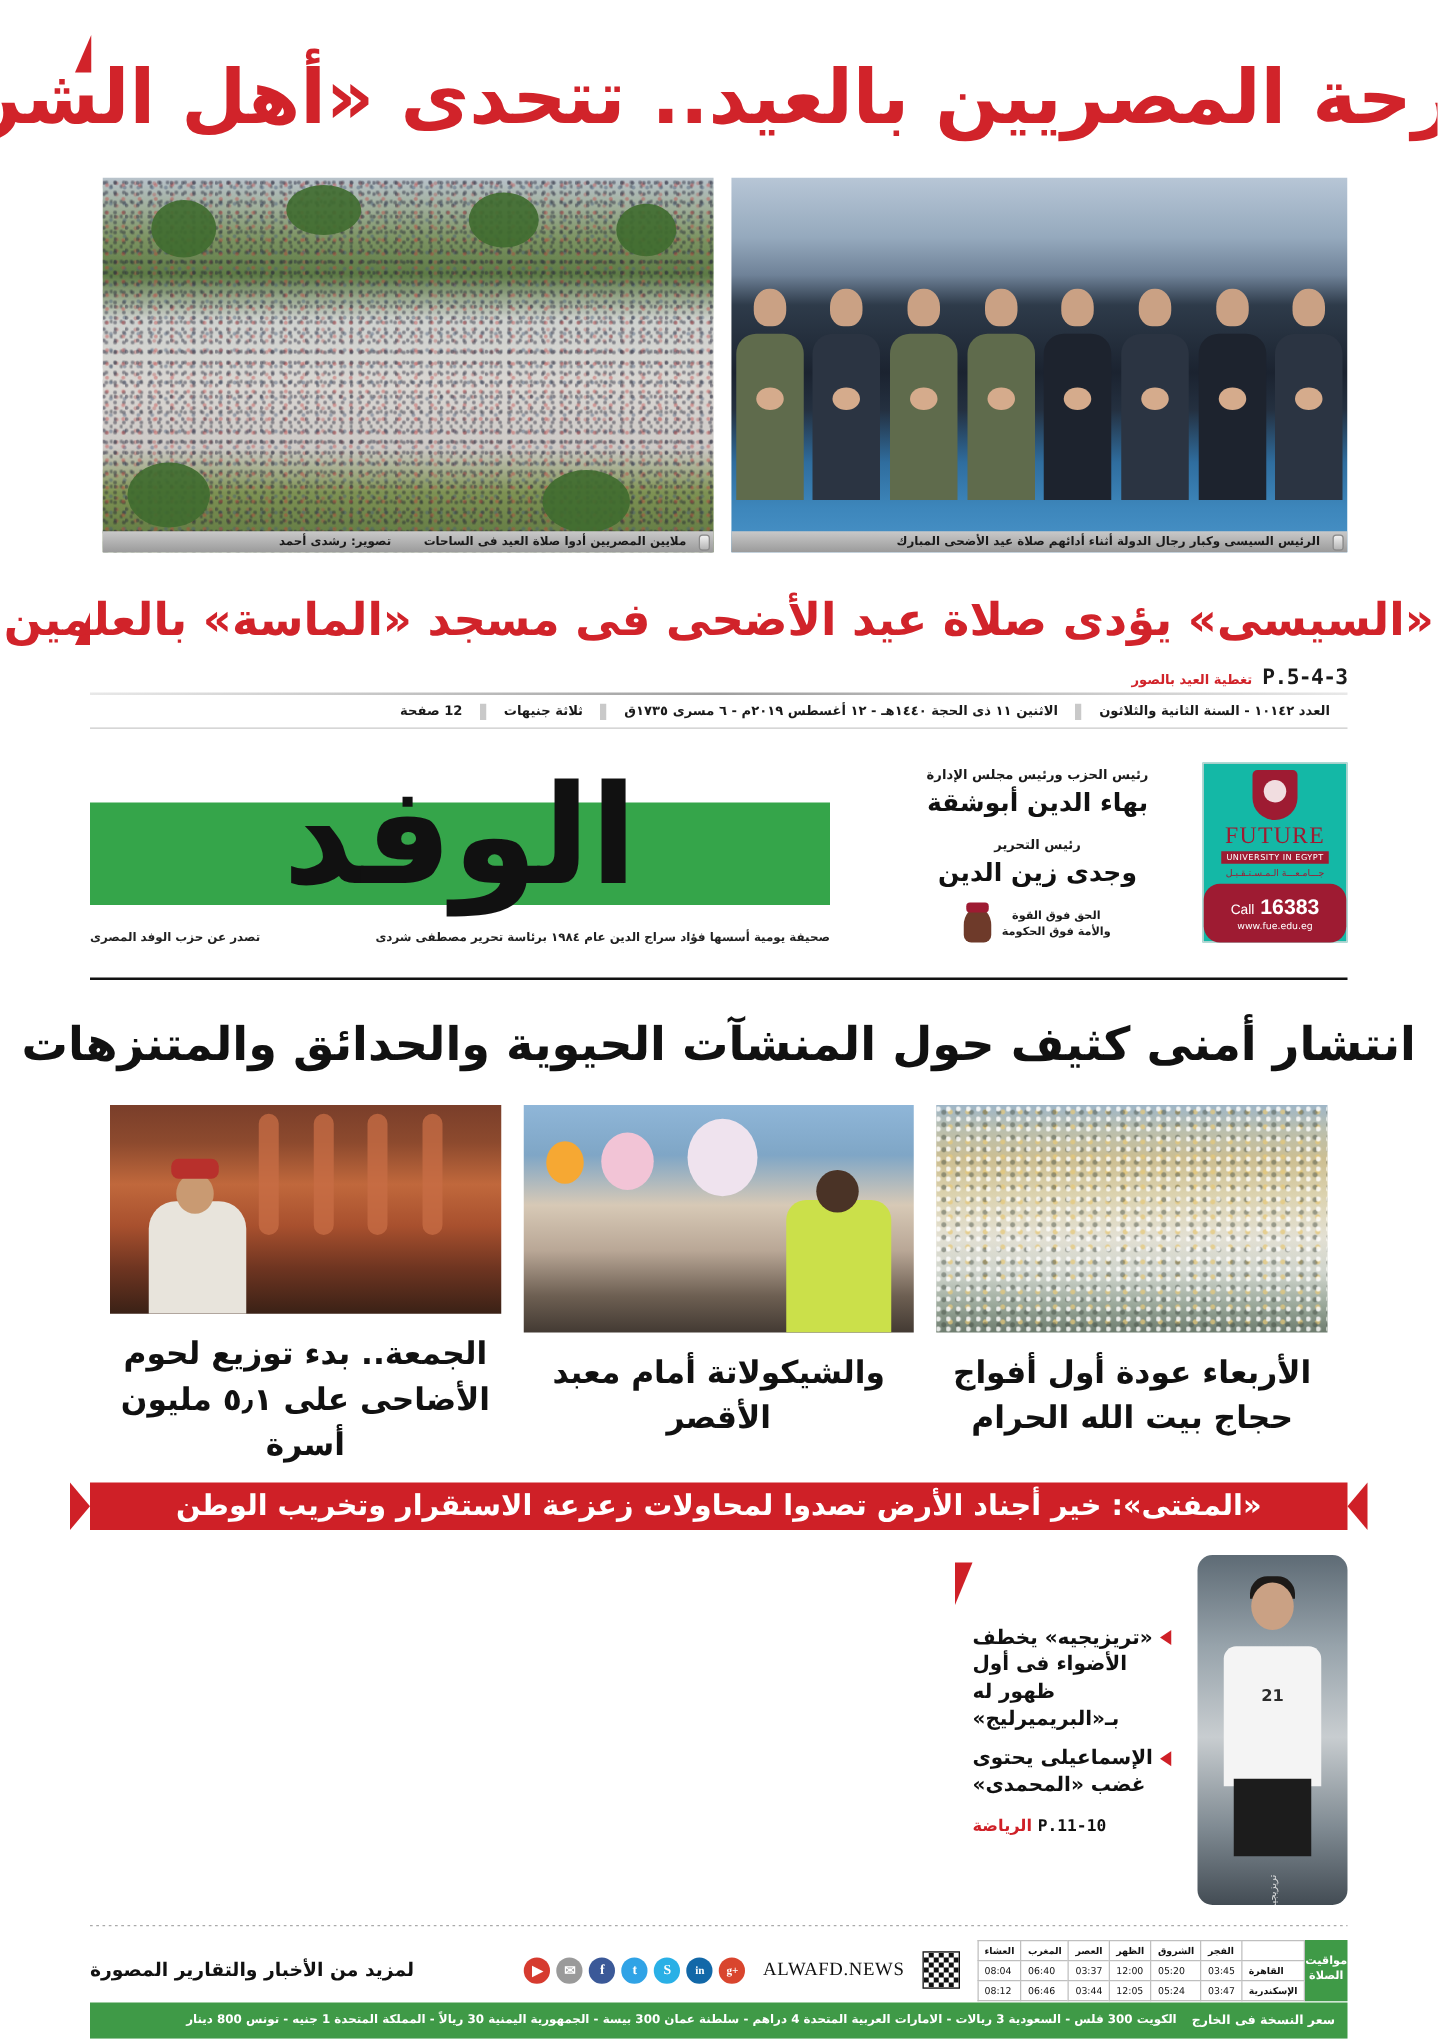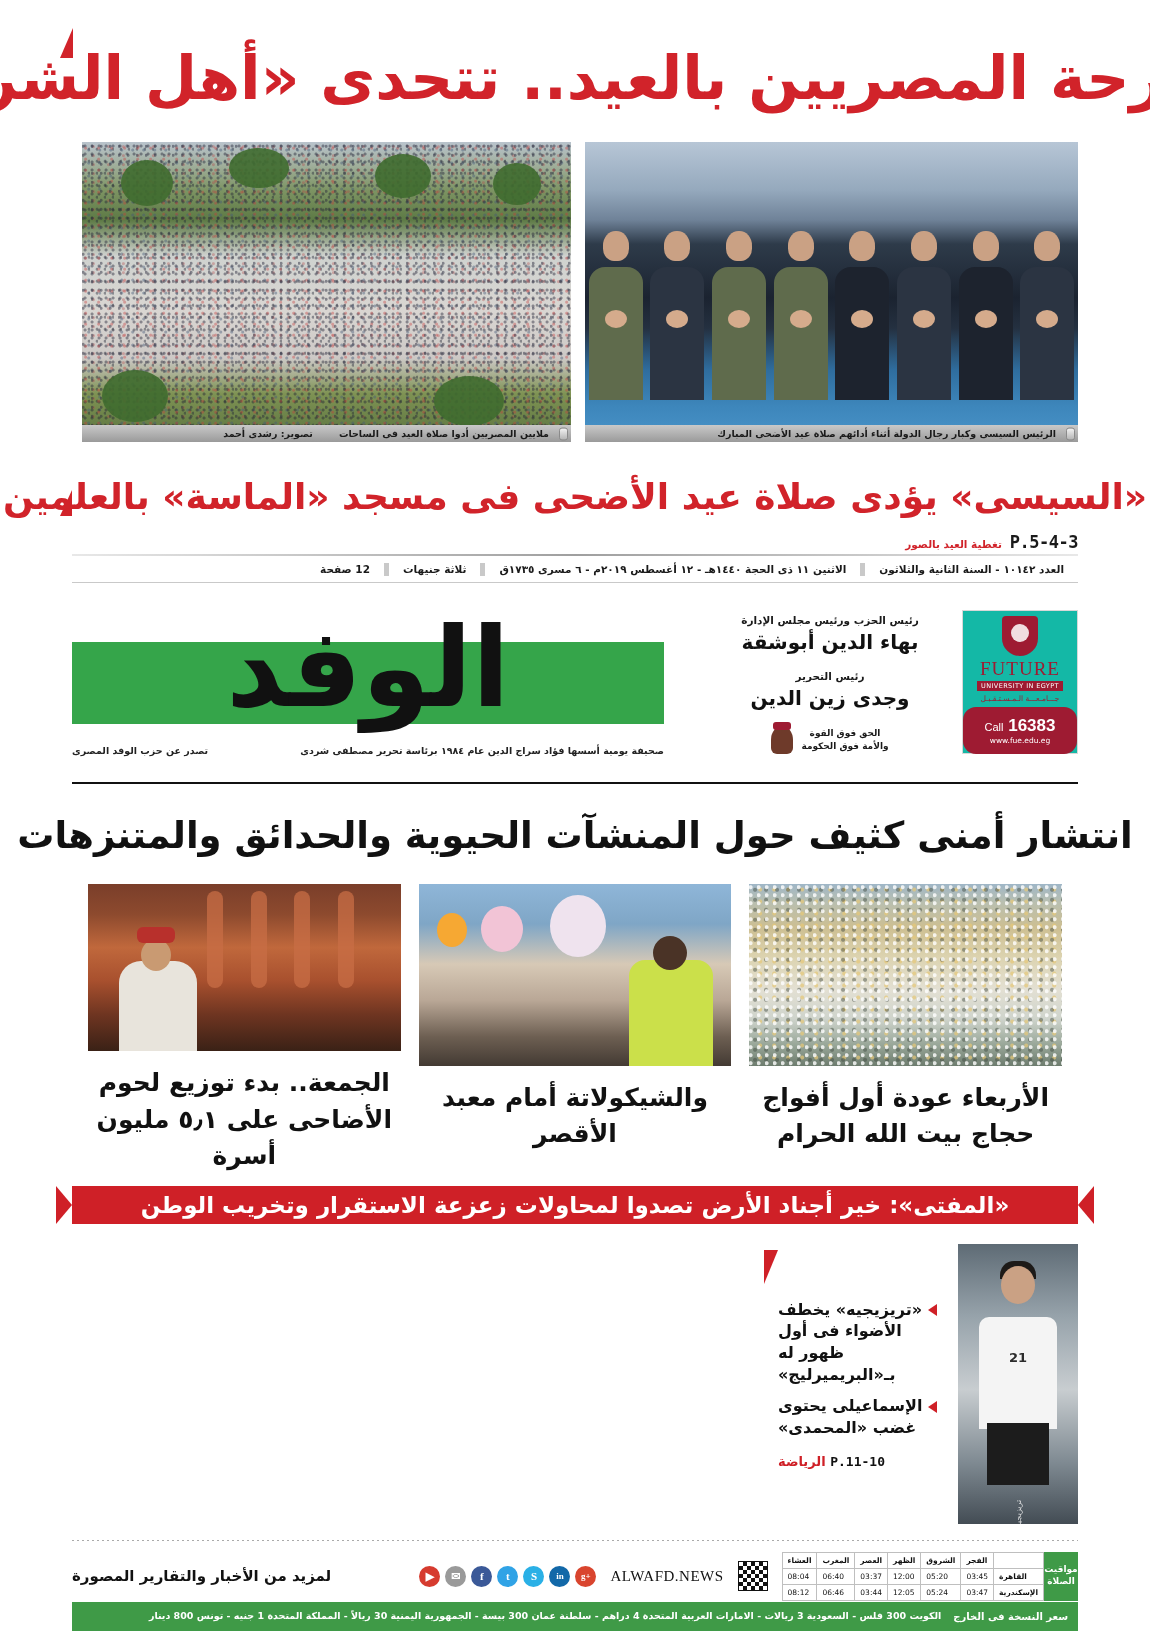--- a/index.html
+++ b/index.html
@@ -217,21 +217,21 @@
     content: ""; position: absolute; top: 0; width: 0; height: 0;
     border-top: 19px solid transparent; border-bottom: 19px solid transparent;
   }
   .redbar::before { right: -16px; border-right: 16px solid #cf2027; }
   .redbar::after  { left: -16px;  border-left: 16px solid #cf2027; }
 
   
   .bottom { position: absolute; top: 1244px; right: 72px; left: 72px; height: 280px; display: flex; direction: rtl; gap: 10px; }
 
   .sportcol { width: 300px; display: flex; direction: rtl; gap: 8px; }
-  .sport-photo { width: 120px; position: relative; overflow: hidden; background: linear-gradient(180deg,#5e6b75 0%, #97a3ab 26%, #c8cdd0 52%, #7f8a92 78%, #434c54 100%); }
+  .sport-photo { width: 120px; position: relative; overflow: hidden; background: linear-gradient(180deg,#5e6b75 0%, #97a3ab 26%, #c8cdd0 52%, #7f8a92 78%, #434c54 100%); border-radius: 12px; }
   .sp-head { position: absolute; top: 8%; left: 50%; transform: translateX(-50%); width: 34px; height: 38px; border-radius: 50%; background: #caa184; }
   .sp-hair { position: absolute; top: 6%; left: 50%; transform: translateX(-50%); width: 36px; height: 18px; border-radius: 14px 14px 0 0; background: #1d1a18; }
   .sp-shirt { position: absolute; top: 26%; left: 50%; transform: translateX(-50%); width: 78px; height: 40%; background: #f4f4f4; border-radius: 10px 10px 0 0; }
   .sp-num { position: absolute; top: 38%; left: 50%; transform: translateX(-50%); font-size: 13px; font-weight: 700; color: #2b2b2b; }
   .sp-shorts { position: absolute; top: 64%; left: 50%; transform: translateX(-50%); width: 62px; height: 22%; background: #1c1c1c; }
   .sp-wm { position: absolute; bottom: 6px; left: 50%; transform: translateX(-50%) rotate(-90deg); transform-origin: center; font-size: 8px; color: #f0f0f0; opacity: .85; white-space: nowrap; }
 
   .sportlist { flex: 1; display: flex; flex-direction: column; justify-content: center; gap: 10px; text-align: left; }
   .sp-item { font-size: 16px; font-weight: 700; color: #111; line-height: 1.35; position: relative; padding-right: 0; }
   .sp-item .bullet { display: inline-block; width: 0; height: 0; border-top: 6px solid transparent; border-bottom: 6px solid transparent; border-right: 9px solid #cf2027; vertical-align: middle; margin-right: 4px; }

